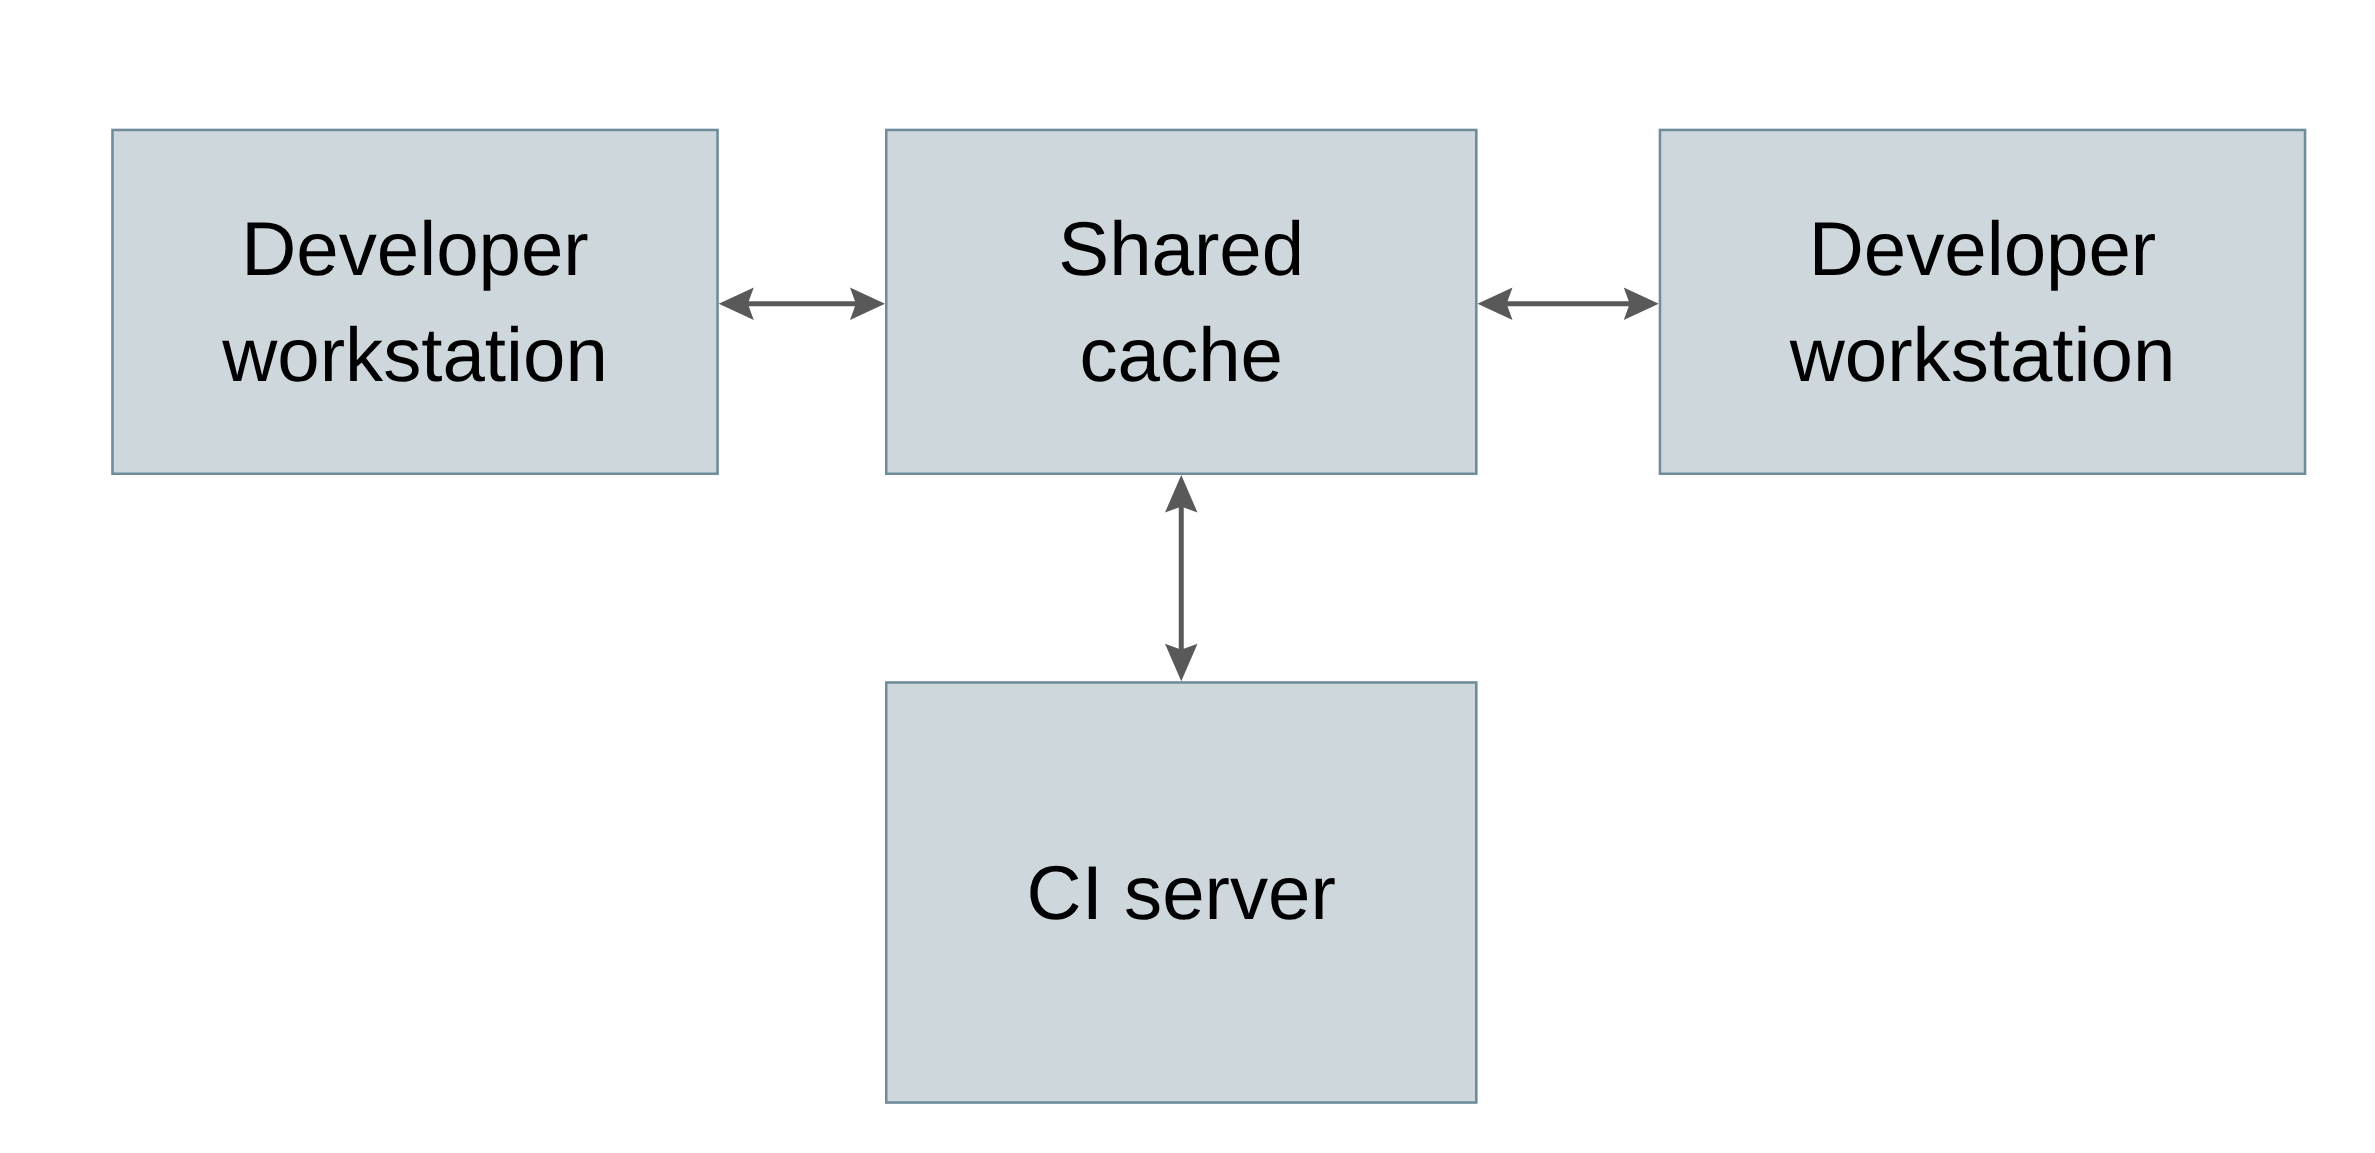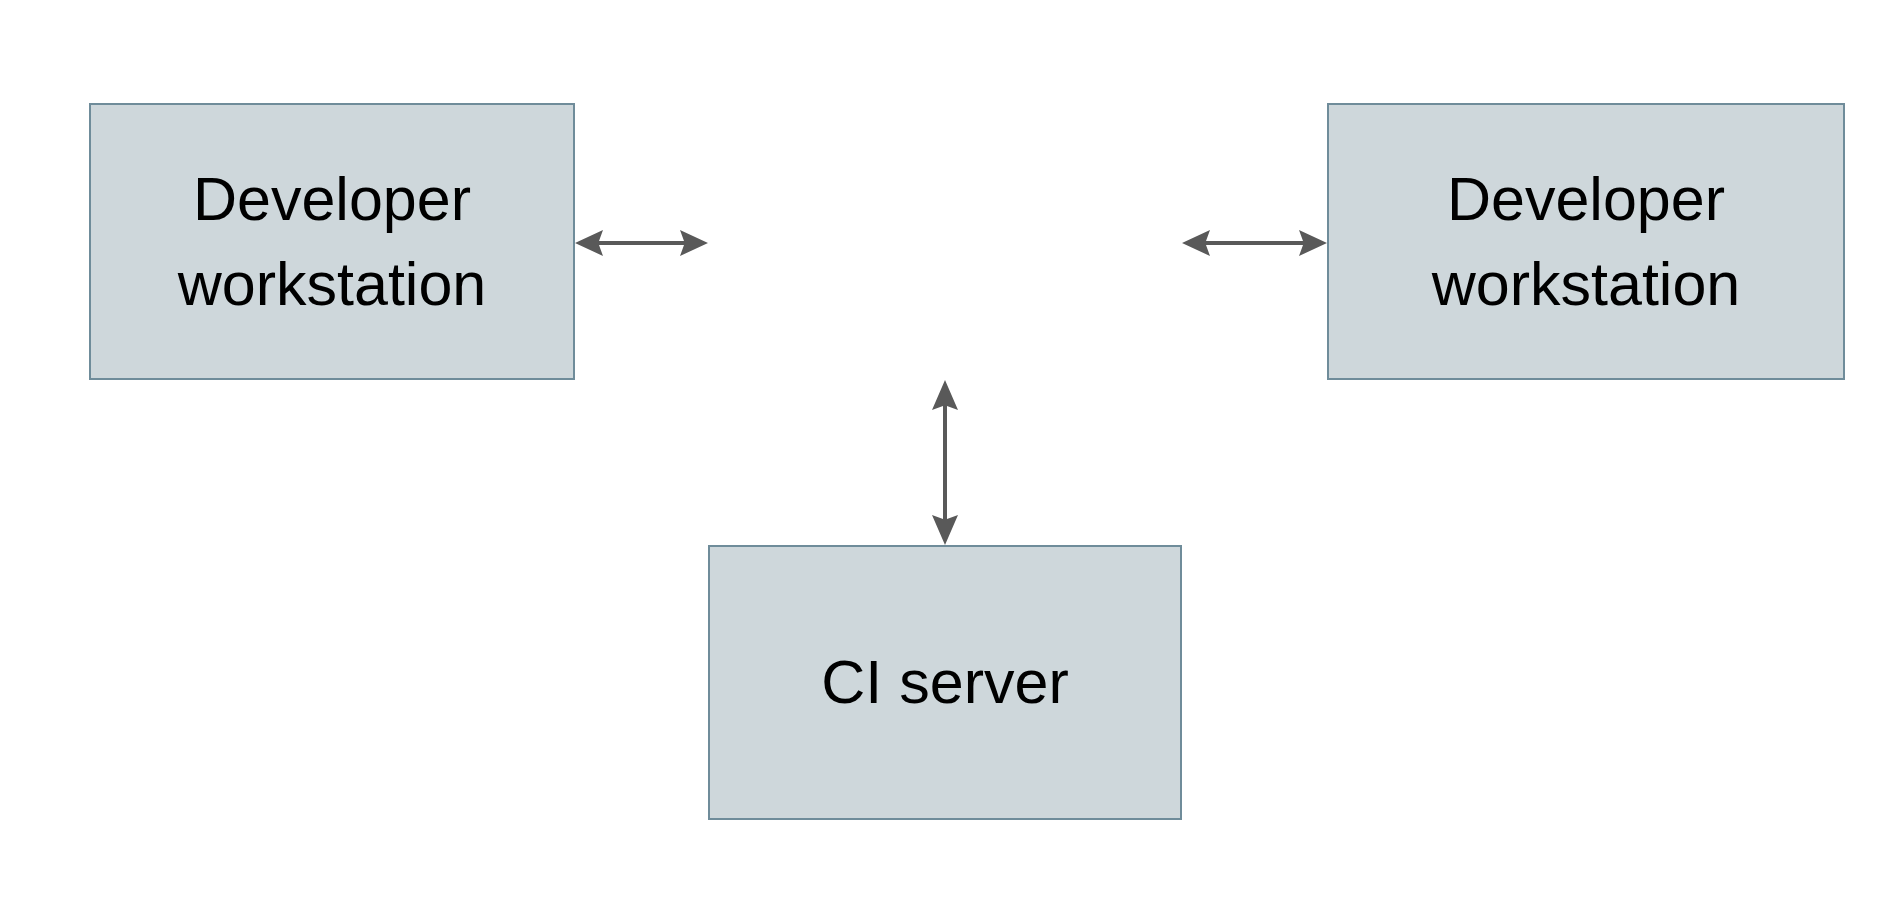--- a/index.html
+++ b/index.html
@@ -34,21 +34,21 @@
     color: #000000;
     font-weight: 400;
     letter-spacing: 0px;
     white-space: pre-line;
     padding: 0 10px;
   }
   
   #node-dev-left   { left: 89px;   top: 103px; width: 486px; height: 277px; }
   #node-shared     { left: 708px;  top: 103px; width: 474px; height: 277px; }
   #node-dev-right  { left: 1327px; top: 103px; width: 518px; height: 277px; }
-  #node-ci         { left: 708px;  top: 545px; width: 474px; height: 275px; }
+  #node-ci         { left: 708px;  top: 545px; width: 474px; height: 338px; }
 
   
   .connector {
     position: absolute;
     pointer-events: none;
   }
   #edge-left  { left: 575px;  top: 212px; width: 133px; height: 62px; }
   #edge-right { left: 1182px; top: 212px; width: 145px; height: 62px; }
   #edge-down  { left: 914px;  top: 380px; width: 62px;  height: 165px; }
   .connector svg { display: block; width: 100%; height: 100%; overflow: visible; }
@@ -56,20 +56,24 @@
 </head>
 <body>
 
 <div id="canvas">
 
   <div class="node" id="node-dev-left">
     <div class="node-label">Developer
 workstation</div>
   </div>
 
+  <div class="node" id="node-shared">
+    <div class="node-label">Shared
+cache</div>
+  </div>
 
   <div class="node" id="node-dev-right">
     <div class="node-label">Developer
 workstation</div>
   </div>
 
   <div class="node" id="node-ci">
     <div class="node-label">CI server</div>
   </div>
 

